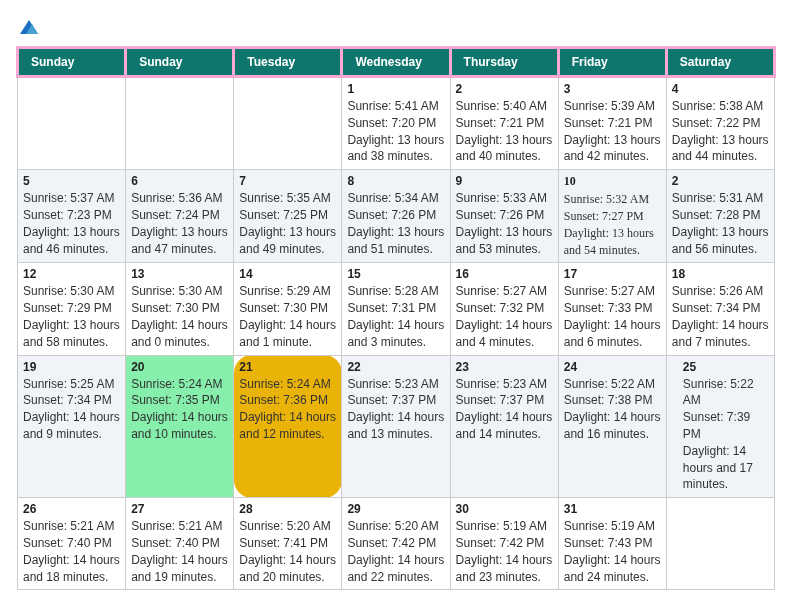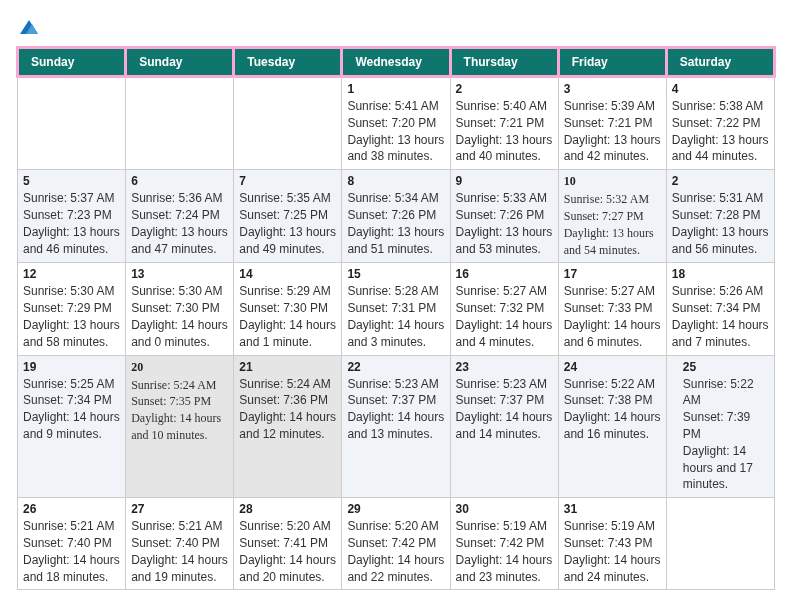--- a/index.html
+++ b/index.html
@@ -204,25 +204,25 @@
         <td>
           <div class="day-number">18</div>
           <div class="day-info">Sunrise: 5:26 AM<br>Sunset: 7:34 PM<br>Daylight: 14 hours and 7 minutes.</div>
         </td>
       </tr>
       <tr>
         <td style="background: rgb(240, 244, 248);">
           <div class="day-number">19</div>
           <div class="day-info">Sunrise: 5:25 AM<br>Sunset: 7:34 PM<br>Daylight: 14 hours and 9 minutes.</div>
         </td>
-        <td style="background: #e5e5e5; font-family: Liberation Serif, serif;">
+        <td style="background: #86efac;">
           <div class="day-number">20</div>
           <div class="day-info">Sunrise: 5:24 AM<br>Sunset: 7:35 PM<br>Daylight: 14 hours and 10 minutes.</div>
         </td>
-        <td style="background: #e5e5e5;">
+        <td style="background: #eab308; border-radius: 18px;">
           <div class="day-number">21</div>
           <div class="day-info">Sunrise: 5:24 AM<br>Sunset: 7:36 PM<br>Daylight: 14 hours and 12 minutes.</div>
         </td>
         <td style="background: rgb(240, 244, 248);">
           <div class="day-number">22</div>
           <div class="day-info">Sunrise: 5:23 AM<br>Sunset: 7:37 PM<br>Daylight: 14 hours and 13 minutes.</div>
         </td>
         <td style="background: rgb(240, 244, 248);">
           <div class="day-number">23</div>
           <div class="day-info">Sunrise: 5:23 AM<br>Sunset: 7:37 PM<br>Daylight: 14 hours and 14 minutes.</div>

